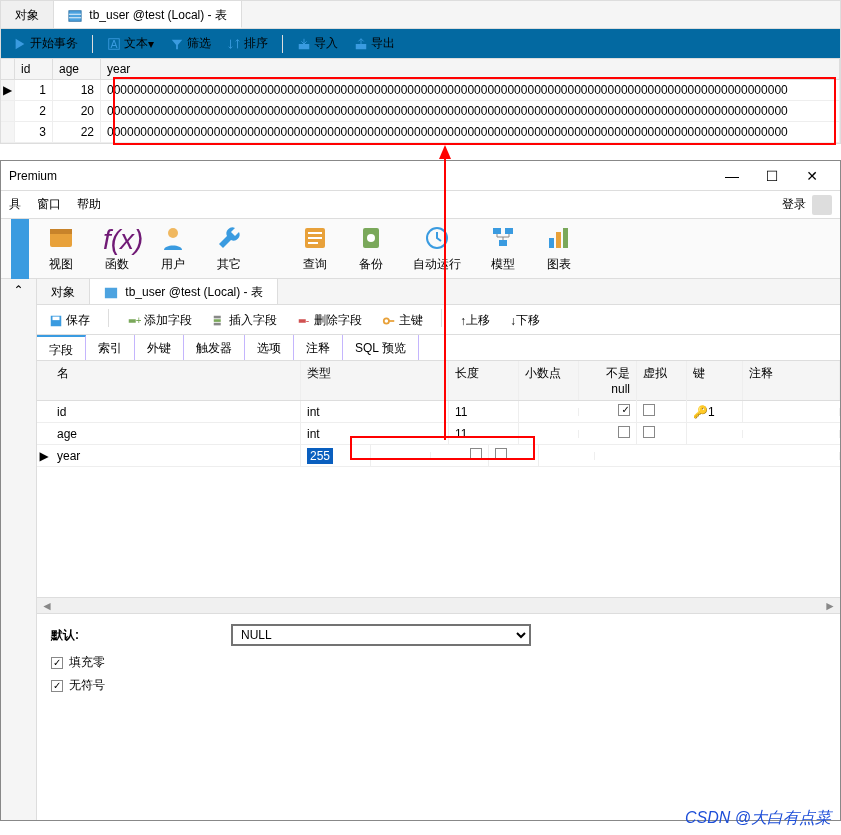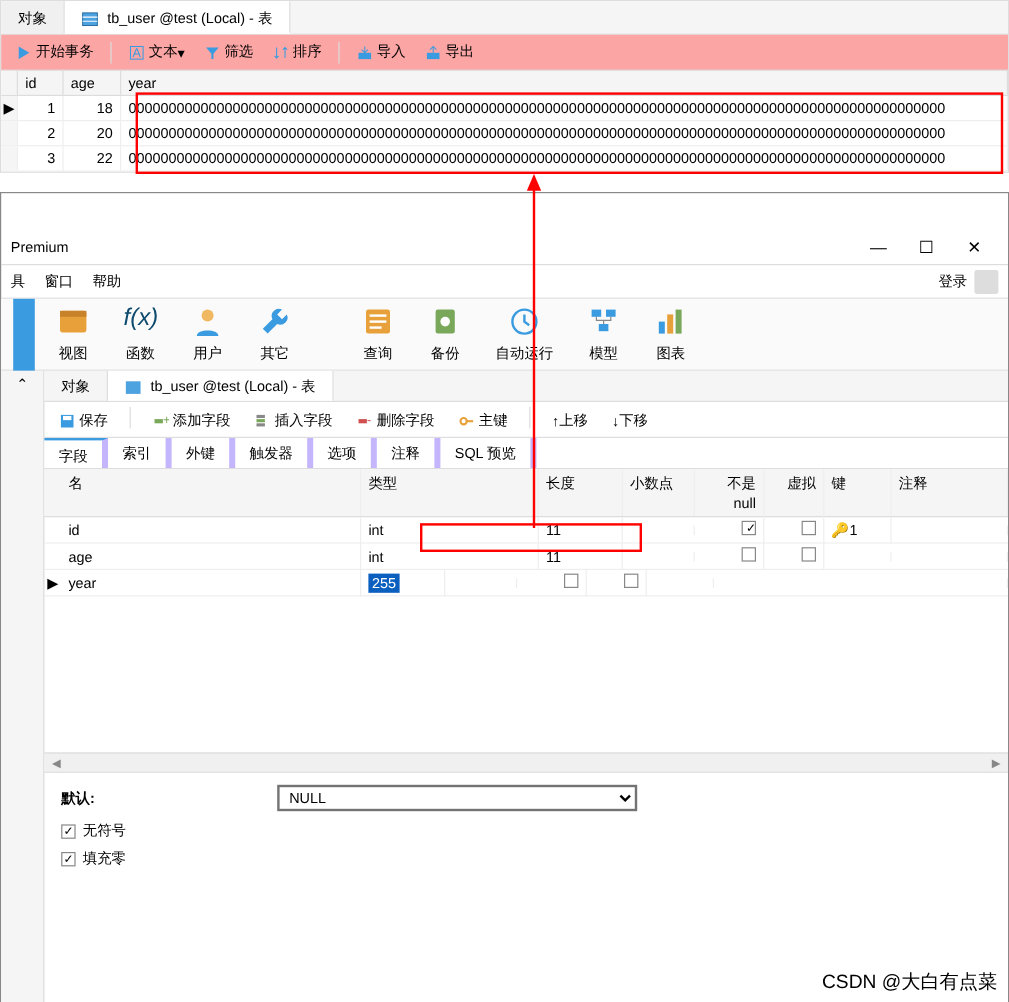--- a/index.html
+++ b/index.html
@@ -4,90 +4,90 @@
 <style>
 * { box-sizing: border-box; margin: 0; padding: 0; font-family: "Microsoft YaHei", Arial, sans-serif; font-size: 12px; }
 body { background: #fff; width: 841px; height: 835px; position: relative; overflow: hidden; }
 
 
 .top-window { border: 1px solid #ddd; }
 .tab-strip { display: flex; background: #f5f5f5; border-bottom: 1px solid #ddd; height: 28px; }
 .tab { padding: 6px 14px; border-right: 1px solid #ddd; cursor: pointer; background: #f0f0f0; }
 .tab.active { background: #fff; border-bottom: 1px solid #fff; }
 .tab-icon { display: inline-block; width: 14px; height: 14px; margin-right: 4px; vertical-align: middle; }
-.toolbar { display: flex; align-items: center; padding: 4px 6px; background: #fca5a5; border-bottom: 1px solid #ddd; height: 30px; gap: 4px; }
+.toolbar { display: flex; align-items: center; padding: 4px 6px; background: #0369a1; border-bottom: 1px solid #ddd; height: 30px; gap: 4px; }
 .tbtn { display: flex; align-items: center; padding: 3px 6px; cursor: pointer; border-radius: 2px; }
 .sep { width: 1px; height: 18px; background: #ddd; margin: 0 4px; }
 .ico { width: 14px; height: 14px; margin-right: 3px; display: inline-block; }
 
 
 .grid { width: 100%; }
 .grid-head { display: flex; background: #f5f5f5; border-bottom: 1px solid #ddd; }
 .grid-head .cell { padding: 3px 6px; border-right: 1px solid #ddd; }
 .grid-body .row { display: flex; border-bottom: 1px solid #eee; }
 .grid-body .cell { padding: 3px 6px; border-right: 1px solid #eee; text-align: right; }
 .cell.rowhead { width: 14px; background: #f5f5f5; padding: 3px 2px; }
 .cell.id { width: 38px; }
 .cell.age { width: 48px; }
 .cell.year { flex: 1; text-align: left; overflow: hidden; white-space: nowrap; }
 .red-box { position: absolute; border: 2px solid red; pointer-events: none; }
 
 
 .bottom-window { position: absolute; top: 160px; left: 0; width: 841px; border: 1px solid #888; background: #fff; }
-.titlebar { display: flex; align-items: center; justify-content: space-between; height: 30px; padding: 0 8px; border-bottom: 1px solid #ddd; margin-top: 30px; }
+.titlebar { display: flex; align-items: center; justify-content: space-between; height: 30px; padding: 0 8px; border-bottom: 1px solid #ddd; }
 .winbtns { display: flex; }
 .winbtn { width: 40px; height: 28px; display: flex; align-items: center; justify-content: center; cursor: pointer; font-size: 14px; }
 .menubar { display: flex; align-items: center; height: 28px; padding: 0 8px; border-bottom: 1px solid #ddd; justify-content: space-between; }
 .menubar .left { display: flex; gap: 16px; }
 .bigbar { display: flex; align-items: center; height: 60px; background: #fafafa; border-bottom: 1px solid #ddd; padding-left: 10px; }
 .bigbar .stripe { width: 18px; height: 60px; background: #3a9be0; margin-right: 18px; }
 .bigitem { display: flex; flex-direction: column; align-items: center; margin-right: 28px; cursor: pointer; }
 .bigitem .bigico { width: 28px; height: 28px; margin-bottom: 4px; }
 .bigitem .lbl { font-size: 12px; }
 
 
 .design { display: flex; }
 .left-rail { width: 36px; background: #f5f5f5; border-right: 1px solid #ddd; min-height: 500px; text-align:center; padding-top:4px; }
 .design-main { flex: 1; }
 .design-tabs { display: flex; background: #f5f5f5; border-bottom: 1px solid #ddd; height: 26px; }
 .design-tabs .dtab { padding: 5px 14px; border-right: 1px solid #ddd; cursor: pointer; }
 .design-tabs .dtab.active { background: #fff; }
 .d-toolbar { display: flex; align-items: flex-start; height: 30px; padding: 4px 6px; border-bottom: 1px solid #ddd; gap: 8px; }
 .d-subtabs { display: flex; border-bottom: 1px solid #ddd; height: 26px; }
-.d-subtabs .stab { padding: 5px 12px; cursor: pointer; border-right: 5px solid #c4b5fd; }
+.d-subtabs .stab { padding: 5px 12px; cursor: pointer; border-right: 1px solid #c4b5fd; }
 .d-subtabs .stab.active { border-top: 2px solid #3a9be0; background: #fff; }
 
 
 .ftable { width: 100%; }
 .fhead { display: flex; background: #f5f5f5; border-bottom: 1px solid #ddd; }
 .fhead .fc, .frow .fc { padding: 4px 6px; border-right: 1px solid #eee; }
 .fc.name { width: 250px; }
 .fc.type { width: 148px; }
 .fc.len { width: 70px; }
 .fc.dec { width: 60px; }
 .fc.nn { width: 58px; text-align: right; }
-.fc.virt { width: 50px; text-align: right; }
+.fc.virt { width: 50px; text-align: left; }
 .fc.key { width: 56px; }
 .fc.note { flex: 1; }
 .fbody .frow { display: flex; border-bottom: 1px solid #eee; align-items: center; height: 22px; }
 .frow .rowptr { width: 14px; text-align: center; }
 .chk { display:inline-block; width:12px; height:12px; border:1px solid #888; background:#fff; }
 .chk.on::after { content:"✓"; font-size:10px; position:relative; top:-3px; left:1px; }
 .sel-cell { background: #0a5fbf; color: #fff; padding: 1px 3px; }
 .scroll-strip { height: 16px; background: #f0f0f0; border-top: 1px solid #ddd; display:flex; justify-content:space-between; padding:1px 4px; color:#888; }
 
 
 .props { padding: 10px 14px; border-top: 1px solid #ddd; }
 .props .prow { display: flex; align-items: center; margin-bottom: 8px; }
 .props .plbl { width: 180px; font-weight: bold; }
 .props select { width: 300px; height: 22px; border: 2px solid #737373; background:#fff; padding: 0 4px; }
 .props .pchk { display: flex; align-items: center; margin-bottom: 6px; }
 .props .pchk .chk { margin-right: 6px; }
 
-.watermark { position: absolute; right: 10px; bottom: 6px; color: #000000; font-size: 16px; pointer-events:none; }
+.watermark { position: absolute; right: 10px; bottom: 6px; color: #1d4ed8; font-size: 16px; pointer-events:none;font-style:italic; }
 
 .arrow { position: absolute; pointer-events: none; }
 svg.ic { width:100%; height:100%; }
 </style>
 </head>
 <body>
 
 <div class="top-window">
   <div class="tab-strip">
     <div class="tab"><span>对象</span></div>
@@ -195,21 +195,21 @@
   <div class="bigbar">
     <div class="stripe"></div>
     <div class="bigitem">
         <span class="bigico"><svg class="ic" viewBox="0 0 28 28">
             <rect x="3" y="5" width="22" height="18" fill="#e8a13a" rx="2"></rect>
             <rect x="3" y="5" width="22" height="5" fill="#c8832a"></rect>
           </svg></span>
         <span class="lbl">视图</span>
       </div>
     <div class="bigitem">
-        <span class="bigico" style="color:#0c4a6e;font-style:italic;font-size:20px;">f(x)</span>
+        <span class="bigico" style="color:#701a75;font-style:italic;font-size:28px;">f(x)</span>
         <span class="lbl">函数</span>
       </div>
     <div class="bigitem">
         <span class="bigico"><svg class="ic" viewBox="0 0 28 28">
             <circle cx="14" cy="9" r="5" fill="#f0b860"></circle>
             <path d="M5 26c0-6 18-6 18 0" fill="#3a9be0"></path>
           </svg></span>
         <span class="lbl">用户</span>
       </div>
     <div class="bigitem">
@@ -378,25 +378,25 @@
           </div>
       </div>
 
       <div class="props">
         <div class="prow">
           <span class="plbl">默认:</span>
           <select><option>NULL</option></select>
         </div>
         <div class="pchk">
             <span class="chk on"></span>
-            <span>无符号</span>
+            <span>填充零</span>
           </div>
         <div class="pchk">
             <span class="chk on"></span>
-            <span>填充零</span>
+            <span>无符号</span>
           </div>
         <div style="height:110px;"></div>
       </div>
 
     </div>
   </div>
 </div>
 
 <div class="red-box" style="left:350px; top:436px; width:185px; height:24px;"></div>
 

